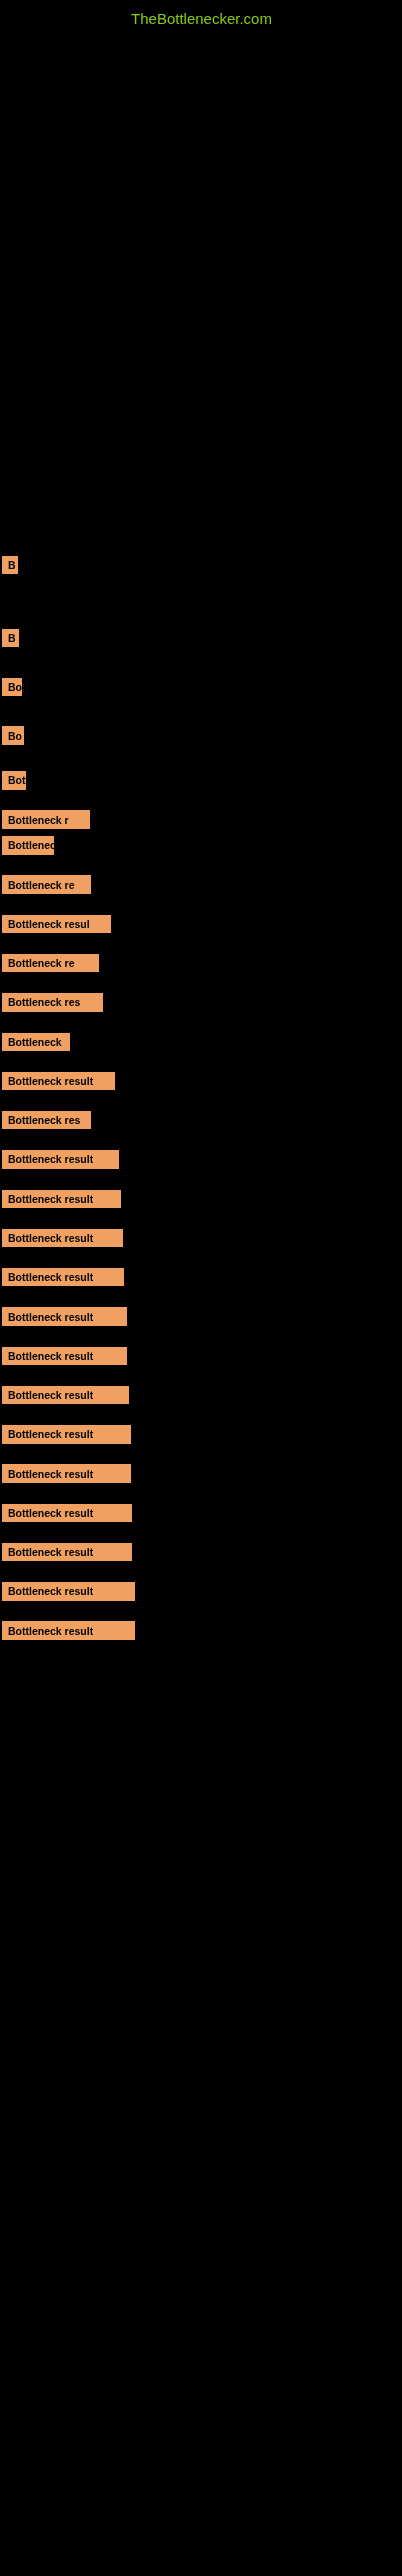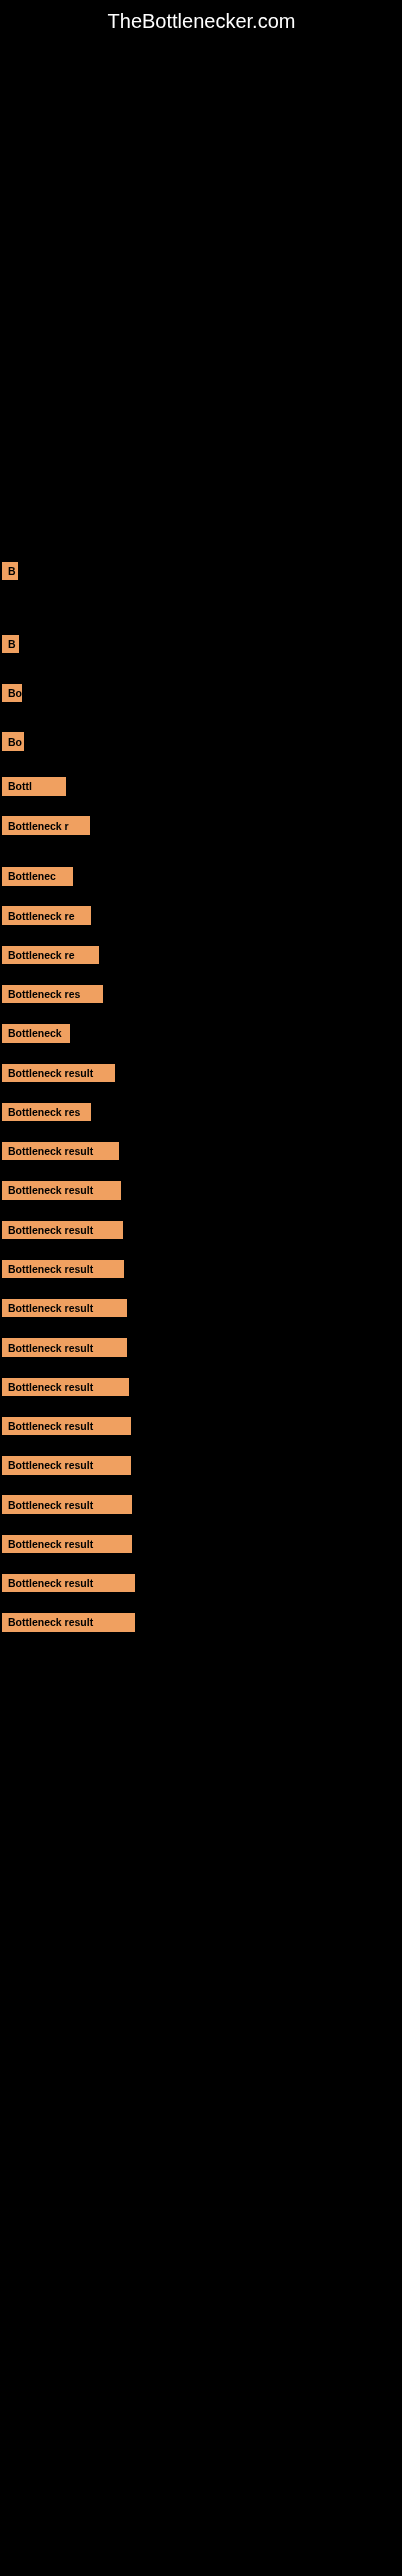--- a/index.html
+++ b/index.html
@@ -11,22 +11,22 @@
     body {
       background-color: #000000;
       width: 403px;
       min-height: 2576px;
       font-family: Arial, sans-serif;
       overflow-x: hidden;
     }
 
     .site-title {
       text-align: center;
-      color: #ffffff;
-      font-size: 20px;
+      color: #84cc16;
+      font-size: 15px;
       padding: 9.7px 0 6.4px 0;
       font-weight: normal;
     }
 
     .main-container {
       padding: 0 0 32px 0;
     }
 
     .bottleneck-bar {
       display: inline-block;
@@ -43,23 +43,23 @@
     .bar-row {
       display: block;
       margin: 0 0 1.6px 0;
     }
 
     
     .bar-1  { width: 16px;  margin-top: 523px; }
     .bar-2  { width: 17.7px;  margin-top: 48px; }
     .bar-3  { width: 20px;  margin-top: 24px; }
     .bar-4  { width: 22.5px;  margin-top: 24px; }
-    .bar-5  { width: 64px;  margin-top: 20px; }
+    .bar-5  { width: 24px;  margin-top: 20px; }
     .bar-6  { width: 88px;  margin-top: 14.5px; }
-    .bar-7  { width: 71px;  margin-top: 26px; }
+    .bar-7  { width: 52px;  margin-top: 1px; }
     .bar-8  { width: 89px; margin-top: 14.5px; }
     .bar-9  { width: 109px; margin-top: 14.5px; }
     .bar-10 { width: 97px; margin-top: 14.5px; }
     .bar-11 { width: 101px; margin-top: 14.5px; }
     .bar-12 { width: 68px;  margin-top: 14.5px; }
     .bar-13 { width: 113px; margin-top: 14.5px; }
     .bar-14 { width: 89px; margin-top: 14.5px; }
     .bar-15 { width: 117px; margin-top: 14.5px; }
     .bar-16 { width: 119px; margin-top: 14.5px; }
     .bar-17 { width: 121px; margin-top: 14.5px; }
@@ -87,20 +87,21 @@
   <div class="site-title">TheBottlenecker.com</div>
   <div id="bars-container">
       <div class="bar-row"><span class="bottleneck-bar bar-1"><span class="bar-label">B</span></span></div>
       <div class="bar-row"><span class="bottleneck-bar bar-2"><span class="bar-label">B</span></span></div>
       <div class="bar-row"><span class="bottleneck-bar bar-3"><span class="bar-label">Bo</span></span></div>
       <div class="bar-row"><span class="bottleneck-bar bar-4"><span class="bar-label">Bo</span></span></div>
       <div class="bar-row"><span class="bottleneck-bar bar-5"><span class="bar-label">Bottl</span></span></div>
       <div class="bar-row"><span class="bottleneck-bar bar-6"><span class="bar-label">Bottleneck r</span></span></div>
       <div class="bar-row"><span class="bottleneck-bar bar-7"><span class="bar-label">Bottlenec</span></span></div>
       <div class="bar-row"><span class="bottleneck-bar bar-8"><span class="bar-label">Bottleneck re</span></span></div>
+      <div class="bar-row"><span class="bottleneck-bar bar-9"><span class="bar-label">Bottleneck resul</span></span></div>
       <div class="bar-row"><span class="bottleneck-bar bar-10"><span class="bar-label">Bottleneck re</span></span></div>
       <div class="bar-row"><span class="bottleneck-bar bar-11"><span class="bar-label">Bottleneck res</span></span></div>
       <div class="bar-row"><span class="bottleneck-bar bar-12"><span class="bar-label">Bottleneck</span></span></div>
       <div class="bar-row"><span class="bottleneck-bar bar-13"><span class="bar-label">Bottleneck result</span></span></div>
       <div class="bar-row"><span class="bottleneck-bar bar-14"><span class="bar-label">Bottleneck res</span></span></div>
       <div class="bar-row"><span class="bottleneck-bar bar-15"><span class="bar-label">Bottleneck result</span></span></div>
       <div class="bar-row"><span class="bottleneck-bar bar-16"><span class="bar-label">Bottleneck result</span></span></div>
       <div class="bar-row"><span class="bottleneck-bar bar-17"><span class="bar-label">Bottleneck result</span></span></div>
       <div class="bar-row"><span class="bottleneck-bar bar-18"><span class="bar-label">Bottleneck result</span></span></div>
       <div class="bar-row"><span class="bottleneck-bar bar-19"><span class="bar-label">Bottleneck result</span></span></div>

